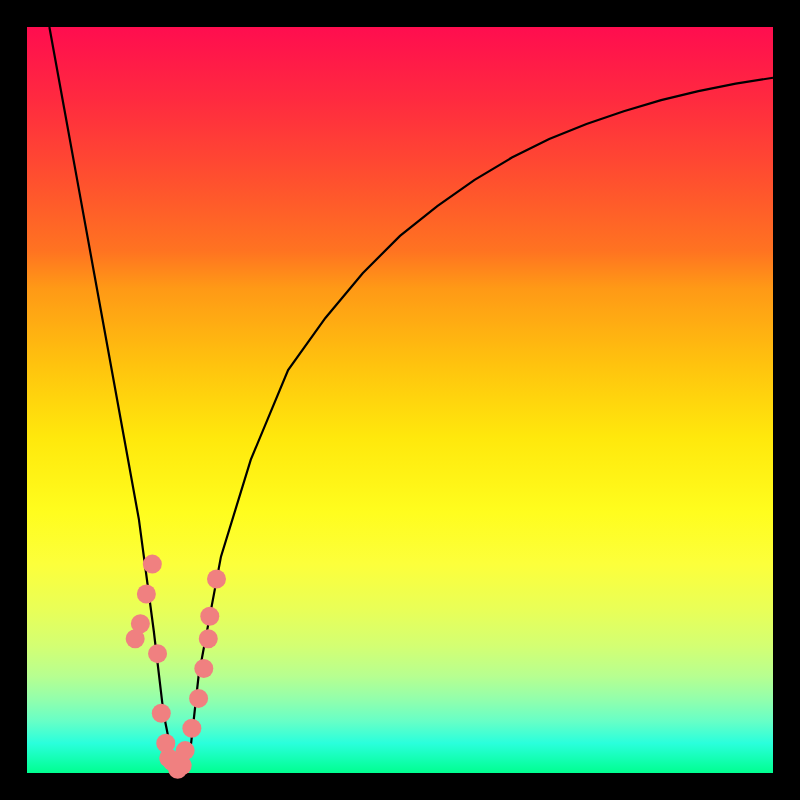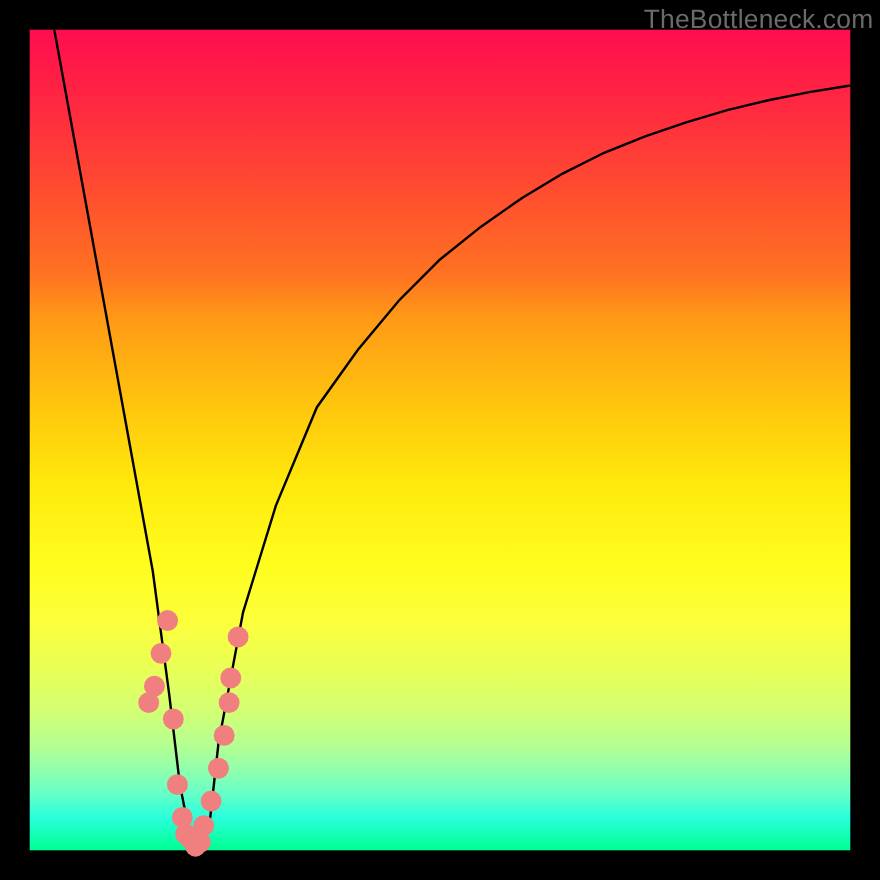--- a/index.html
+++ b/index.html
@@ -88,14 +88,13 @@
           <circle cx="171.58" cy="671.40" r="9.5" fill="#f08080"></circle>
           <circle cx="176.80" cy="641.56" r="9.5" fill="#f08080"></circle>
           <circle cx="181.28" cy="611.72" r="9.5" fill="#f08080"></circle>
           <circle cx="182.77" cy="589.34" r="9.5" fill="#f08080"></circle>
           <circle cx="189.48" cy="552.04" r="9.5" fill="#f08080"></circle>
           <circle cx="141.74" cy="731.08" r="9.5" fill="#f08080"></circle>
           <circle cx="155.17" cy="738.54" r="9.5" fill="#f08080"></circle>
         </g>
     </svg>
   </div>
-  <div class="watermark">TheBottleneck.com</div>
 </div>
 
 </body></html>

